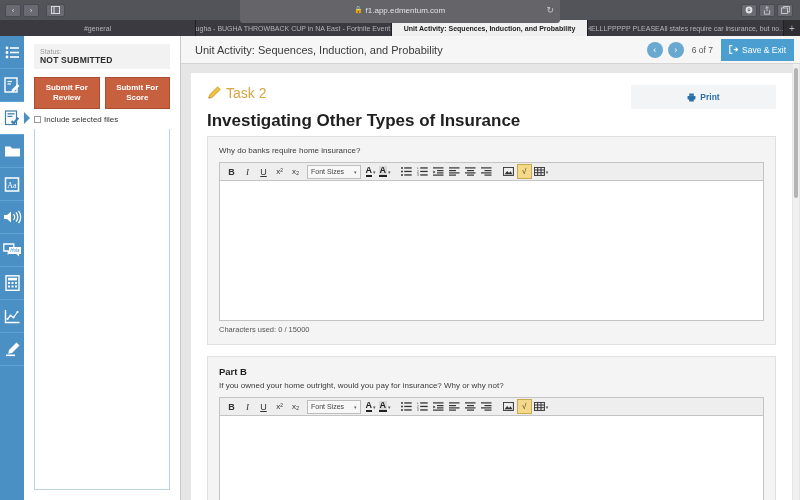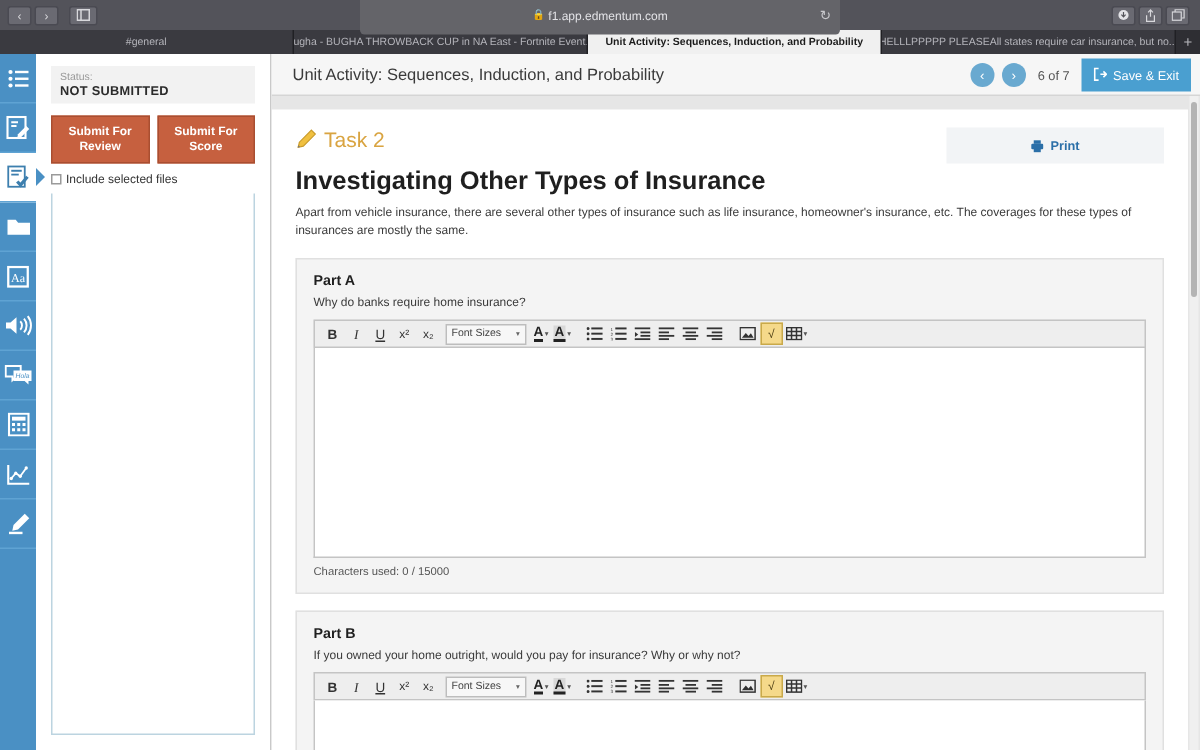--- a/index.html
+++ b/index.html
@@ -220,21 +220,21 @@
     font-size: 8.5px;
     padding: 6px 8px;
     display: flex; align-items: center; gap: 4px;
     white-space: nowrap;
   }
 
   #content-scroll {
     flex: 1;
     overflow: hidden;
     background: #e6e6e6;
-    padding: 9px 8px 0 0;
+    padding: 9px 8px 0 10px;
     position: relative;
   }
   #content-card {
     background: #ffffff;
     padding: 12px 16px 10px 16px;
     min-height: 500px;
   }
   #task-line { display: flex; align-items: center; gap: 5px; margin-bottom: 7px; }
   #task-label { font-size: 14px; color: #d9a441; font-weight: normal; }
   #print-btn {
@@ -529,24 +529,22 @@
             <svg width="9" height="9" viewBox="0 0 10 10">
               <rect x="2.4" y="0.6" width="5.2" height="2.6" fill="#2b6fa8"></rect>
               <rect x="0.6" y="3.2" width="8.8" height="4" rx="0.8" fill="#2b6fa8"></rect>
               <rect x="2.4" y="6.4" width="5.2" height="3" fill="#2b6fa8"></rect>
             </svg>
             <span>Print</span>
           </div>
         </div>
 
         <div id="doc-title">Investigating Other Types of Insurance</div>
-        <div id="doc-intro">Apart from vehicle insurance, there are several other types of insurance such as life insurance, homeowner's insurance, etc. The coverages for these types of insurances are mostly the same.</div>
 
         <div class="part-card">
-          <div class="part-title">Part A</div>
           <div class="part-question">Why do banks require home insurance?</div>
 
           <div class="editor-toolbar">
             <div class="tb-btn" style="font-weight:bold">B</div>
             <div class="tb-btn" style="font-style:italic;font-family:'Liberation Serif',serif">I</div>
             <div class="tb-btn" style="text-decoration:underline">U</div>
             <div class="tb-btn" style="font-size:8px">x²</div>
             <div class="tb-btn" style="font-size:8px">x₂</div>
             <div class="tb-select">
               <span>Font Sizes</span>

